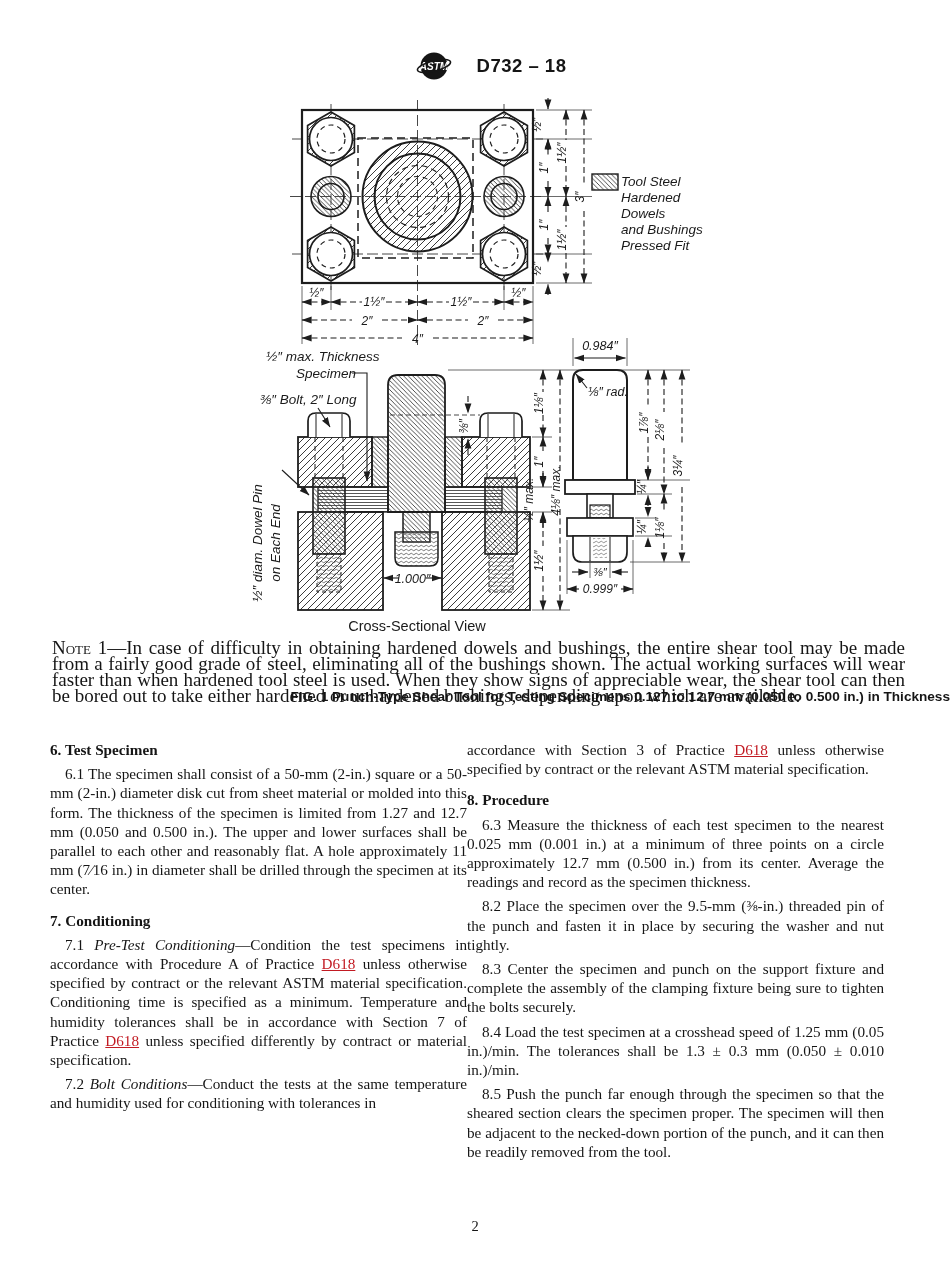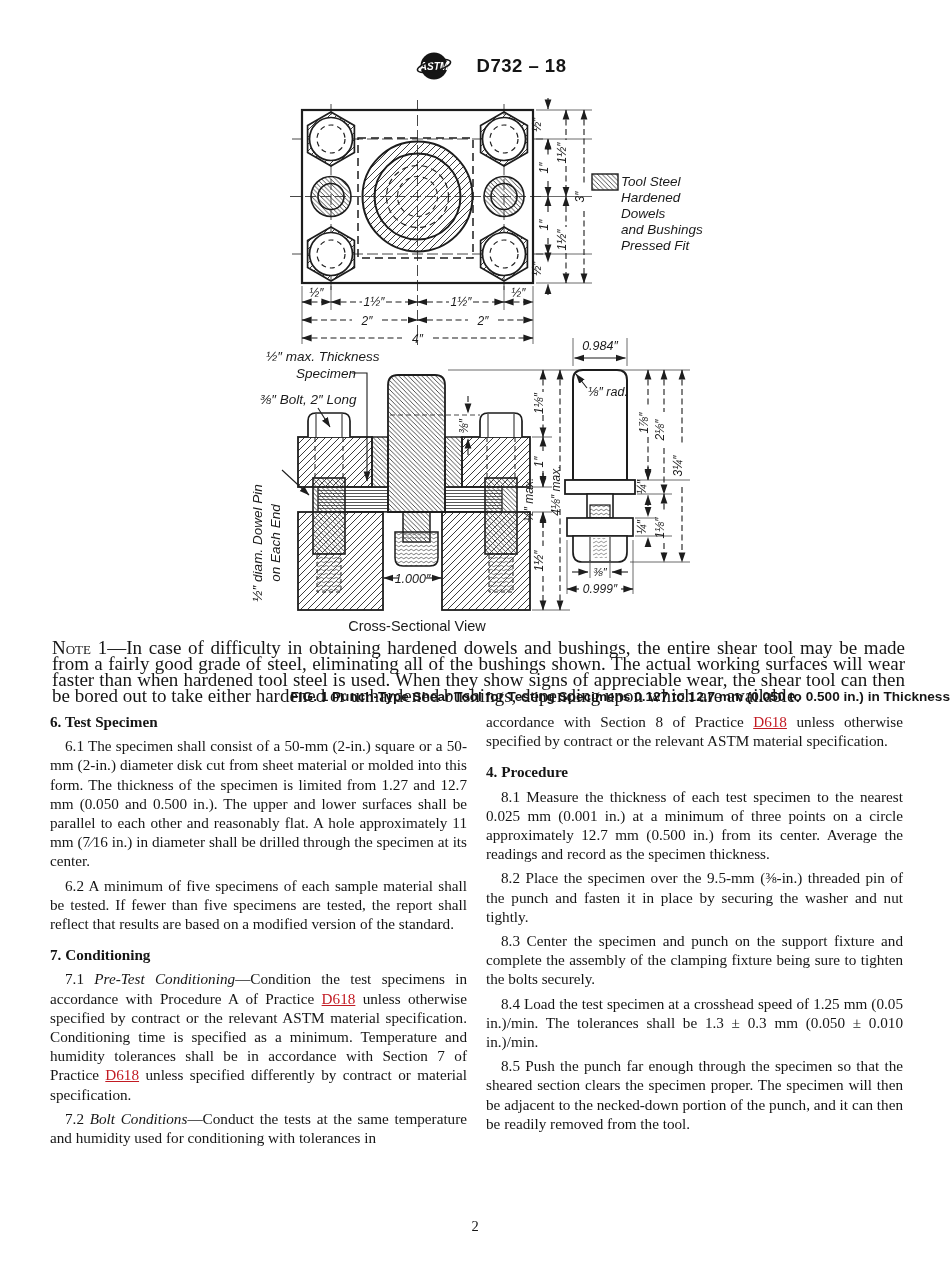--- a/index.html
+++ b/index.html
@@ -6,21 +6,21 @@
   .page{position:relative;width:950px;height:1272px;background:#fff;overflow:hidden;
         font-family:"Liberation Serif",serif;color:#151515;}
   .header{position:absolute;top:50px;left:16px;width:100%;display:flex;justify-content:center;
           align-items:center;gap:25px;}
   .doc-code{font-family:"Liberation Sans",sans-serif;font-weight:bold;font-size:18.5px;letter-spacing:.5px;}
   .fig-svg{position:absolute;top:95px;left:0;}
   .note{position:absolute;top:640px;left:52px;width:853px;font-size:19px;line-height:16px;text-align:justify;}
   .note .smallcaps{font-variant:small-caps;}
   .fig-caption{position:absolute;top:689px;left:0;width:100%;text-align:right;
                font-family:"Liberation Sans",sans-serif;font-weight:bold;font-size:13.6px;}
-  .columns{position:absolute;top:712px;left:50px;width:853px;display:flex;gap:19px;}
+  .columns{position:absolute;top:740px;left:50px;width:853px;display:flex;}
   .col{width:417px;font-size:15.2px;line-height:19.2px;text-align:justify;}
   .col p{margin:5px 0 0 0;text-indent:15px;}
   .col p.cont{text-indent:0;margin-top:0;}
   .col .sec-heading{font-weight:bold;margin:12px 0 4px 0;}
   .col > :first-child{margin-top:0 !important;}
   .doclink{color:var(--link,#c21a22);text-decoration:underline;}
   .it{font-style:italic;}
   .page-num{position:absolute;top:1218px;left:0;width:100%;text-align:center;font-size:14.5px;}
   
   .fig-svg text{font-family:"Liberation Sans",sans-serif;font-style:italic;fill:#1a1a1a;}
@@ -347,29 +347,28 @@
   </svg>
 
   <div class="note"><span class="smallcaps">Note 1—</span><span>In case of difficulty in obtaining hardened dowels and bushings, the entire shear tool may be made from a fairly good grade of steel, eliminating all of the bushings shown. The actual working surfaces will wear faster than when hardened tool steel is used. When they show signs of appreciable wear, the shear tool can then be bored out to take either hardened or unhardened bushings, depending upon which are available.</span></div>
 
   <div class="fig-caption">FIG. 1  Punch-Type Shear Tool for Testing Specimens 0.127 to 12.7 mm (0.050 to 0.500 in.) in Thickness</div>
 
   <div class="columns">
     <div class="col" id="col-left">
         <div class="sec-heading">6.  Test Specimen</div>
         <p class=""><span>6.1  The specimen shall consist of a 50-mm (2-in.) square or a 50-mm (2-in.) diameter disk cut from sheet material or molded into this form. The thickness of the specimen is limited from 1.27 and 12.7 mm (0.050 and 0.500 in.). The upper and lower surfaces shall be parallel to each other and reasonably flat. A hole approximately 11 mm (7⁄16 in.) in diameter shall be drilled through the specimen at its center.</span></p>
-        <p class=""><span>6.2  A minimum of five specimens of each sample material shall be tested. If fewer than five specimens are tested, the report shall reflect that results are based on a modified version of the standard.</span></p>
         <div class="sec-heading">7.  Conditioning</div>
         <p class=""><span>7.1  </span><span class="it">Pre-Test Conditioning</span><span>—Condition the test specimens in accordance with Procedure A of Practice </span><span class="doclink">D618</span><span> unless otherwise specified by contract or the relevant ASTM material specification. Conditioning time is specified as a minimum. Temperature and humidity tolerances shall be in accordance with Section 7 of Practice </span><span class="doclink">D618</span><span> unless specified differently by contract or material specification.</span></p>
         <p class=""><span>7.2  </span><span class="it">Bolt Conditions</span><span>—Conduct the tests at the same temperature and humidity used for conditioning with tolerances in</span></p>
       </div>
     <div class="col" id="col-right">
-        <p class="cont"><span>accordance with Section 8 of Practice </span><span class="doclink">D618</span><span> unless otherwise specified by contract or the relevant ASTM material specification.</span></p>
-        <div class="sec-heading">4.  Procedure</div>
-        <p class=""><span>8.1  Measure the thickness of each test specimen to the nearest 0.025 mm (0.001 in.) at a minimum of three points on a circle approximately 12.7 mm (0.500 in.) from its center. Average the readings and record as the specimen thickness.</span></p>
+        <p class="cont"><span>accordance with Section 3 of Practice </span><span class="doclink">D618</span><span> unless otherwise specified by contract or the relevant ASTM material specification.</span></p>
+        <div class="sec-heading">8.  Procedure</div>
+        <p class=""><span>6.3  Measure the thickness of each test specimen to the nearest 0.025 mm (0.001 in.) at a minimum of three points on a circle approximately 12.7 mm (0.500 in.) from its center. Average the readings and record as the specimen thickness.</span></p>
         <p class=""><span>8.2  Place the specimen over the 9.5-mm (⅜-in.) threaded pin of the punch and fasten it in place by securing the washer and nut tightly.</span></p>
         <p class=""><span>8.3  Center the specimen and punch on the support fixture and complete the assembly of the clamping fixture being sure to tighten the bolts securely.</span></p>
         <p class=""><span>8.4  Load the test specimen at a crosshead speed of 1.25 mm (0.05 in.)/min. The tolerances shall be 1.3 ± 0.3 mm (0.050 ± 0.010 in.)/min.</span></p>
         <p class=""><span>8.5  Push the punch far enough through the specimen so that the sheared section clears the specimen proper. The specimen will then be adjacent to the necked-down portion of the punch, and it can then be readily removed from the tool.</span></p>
       </div>
   </div>
 
   <div class="page-num">2</div>
 </div>
 

